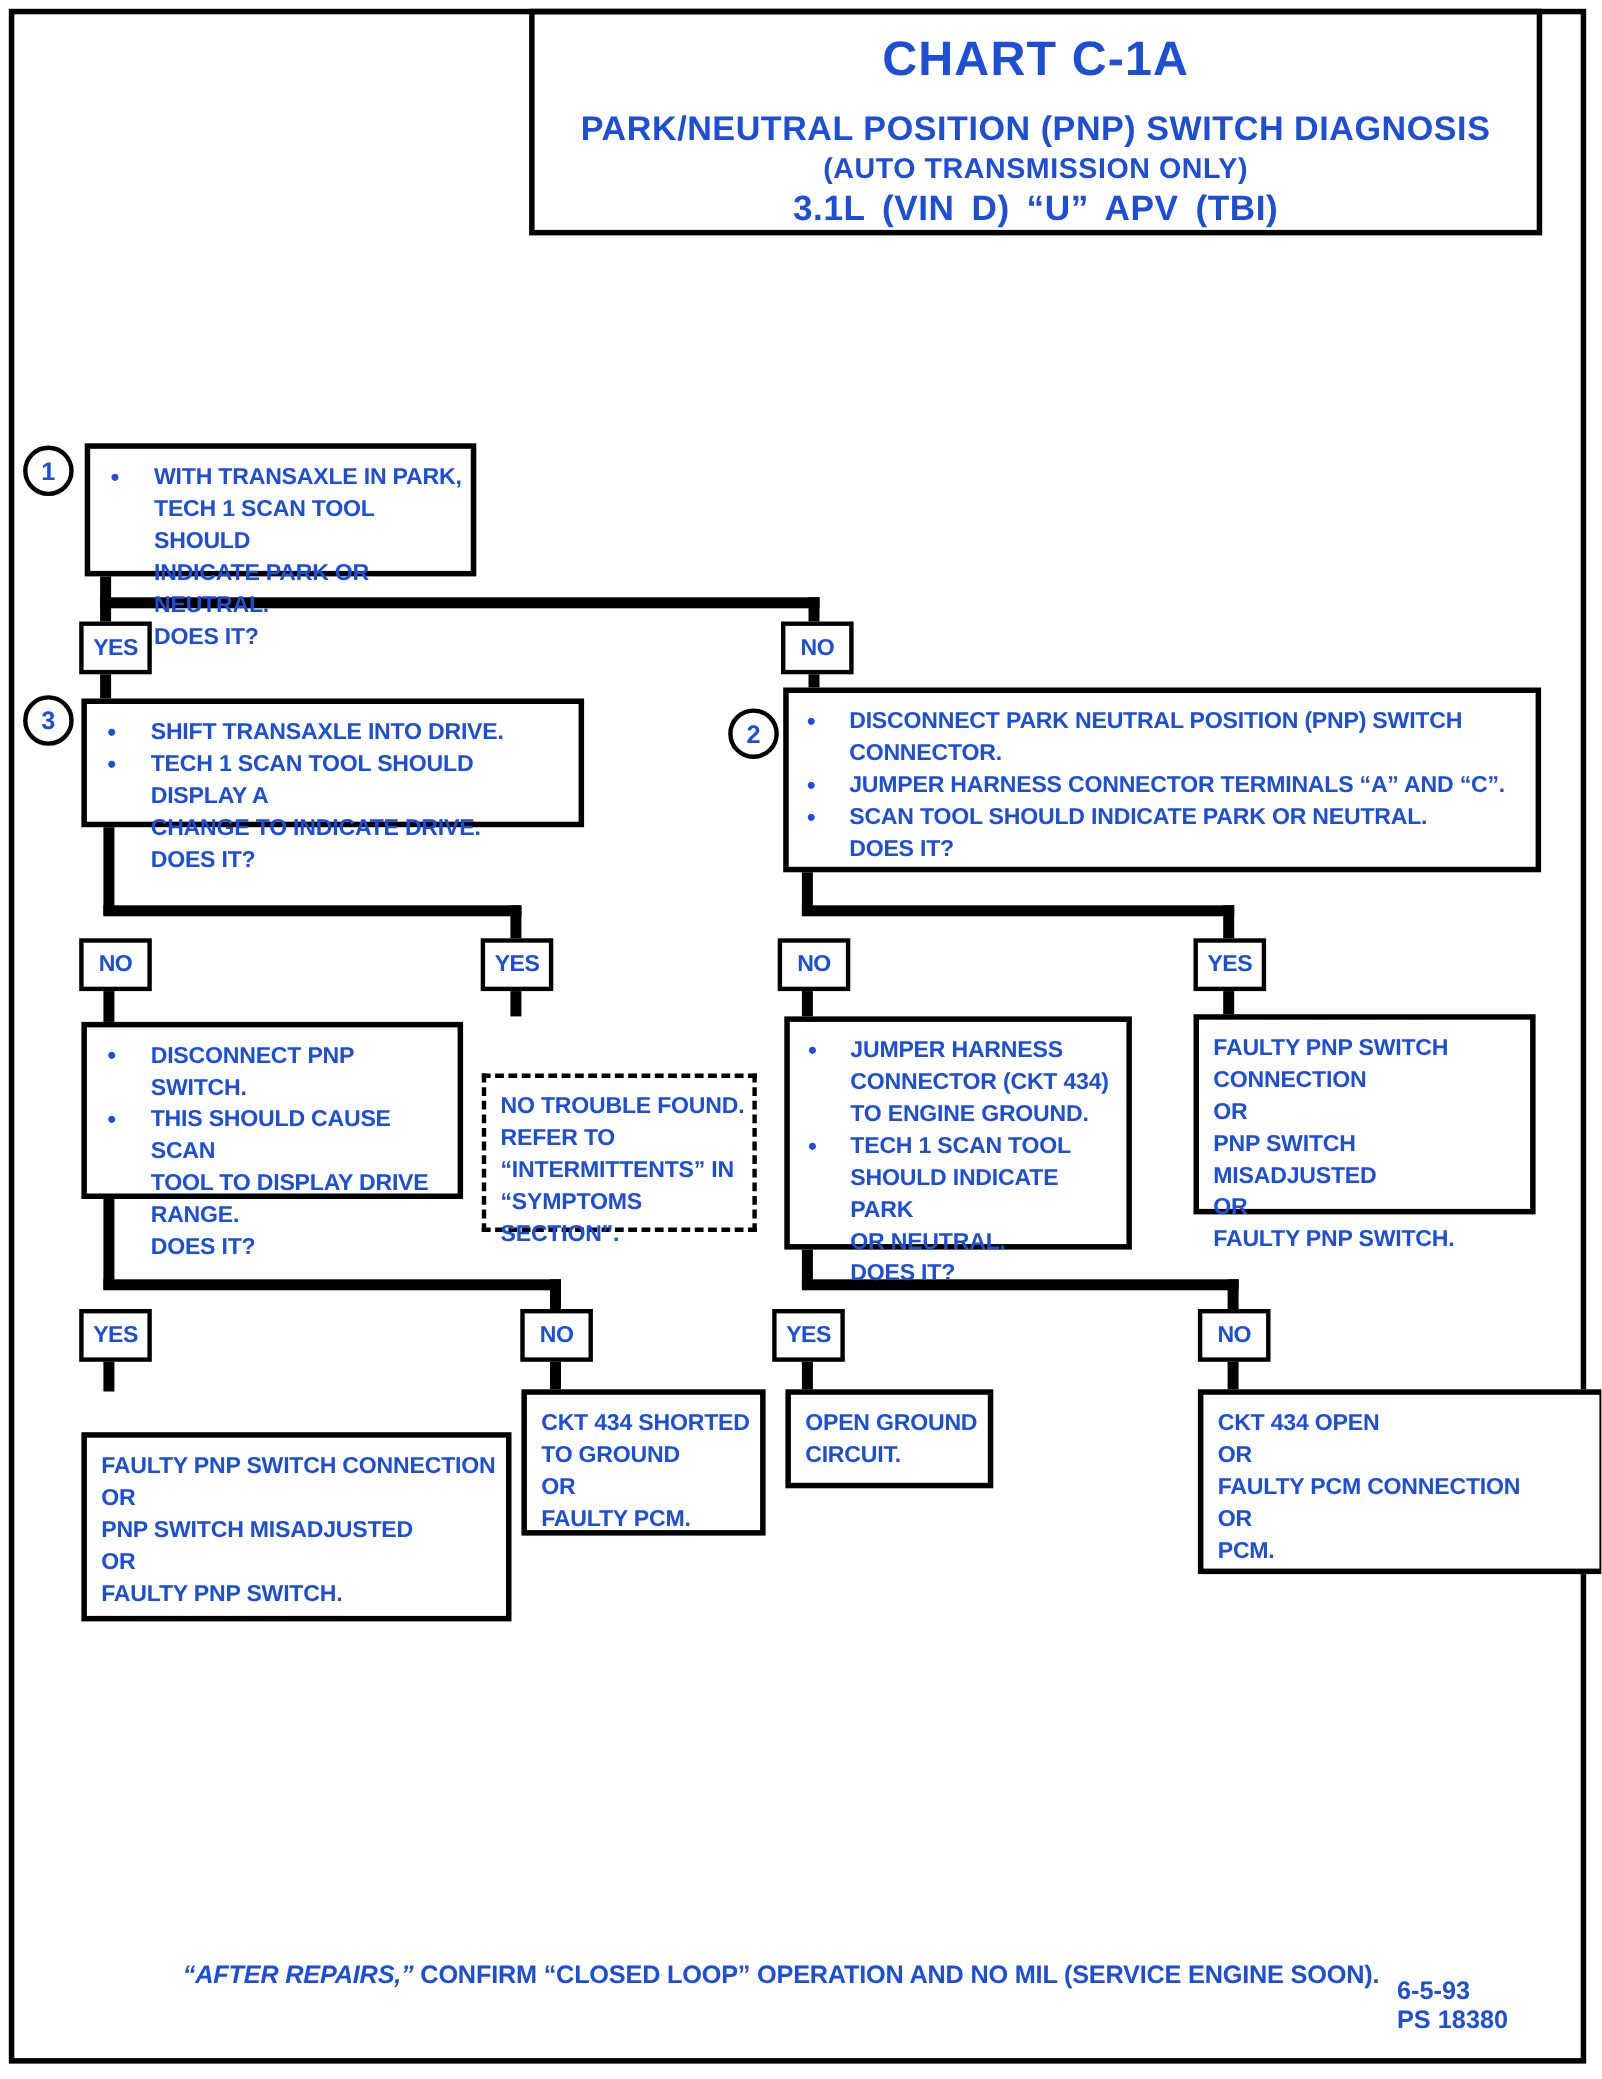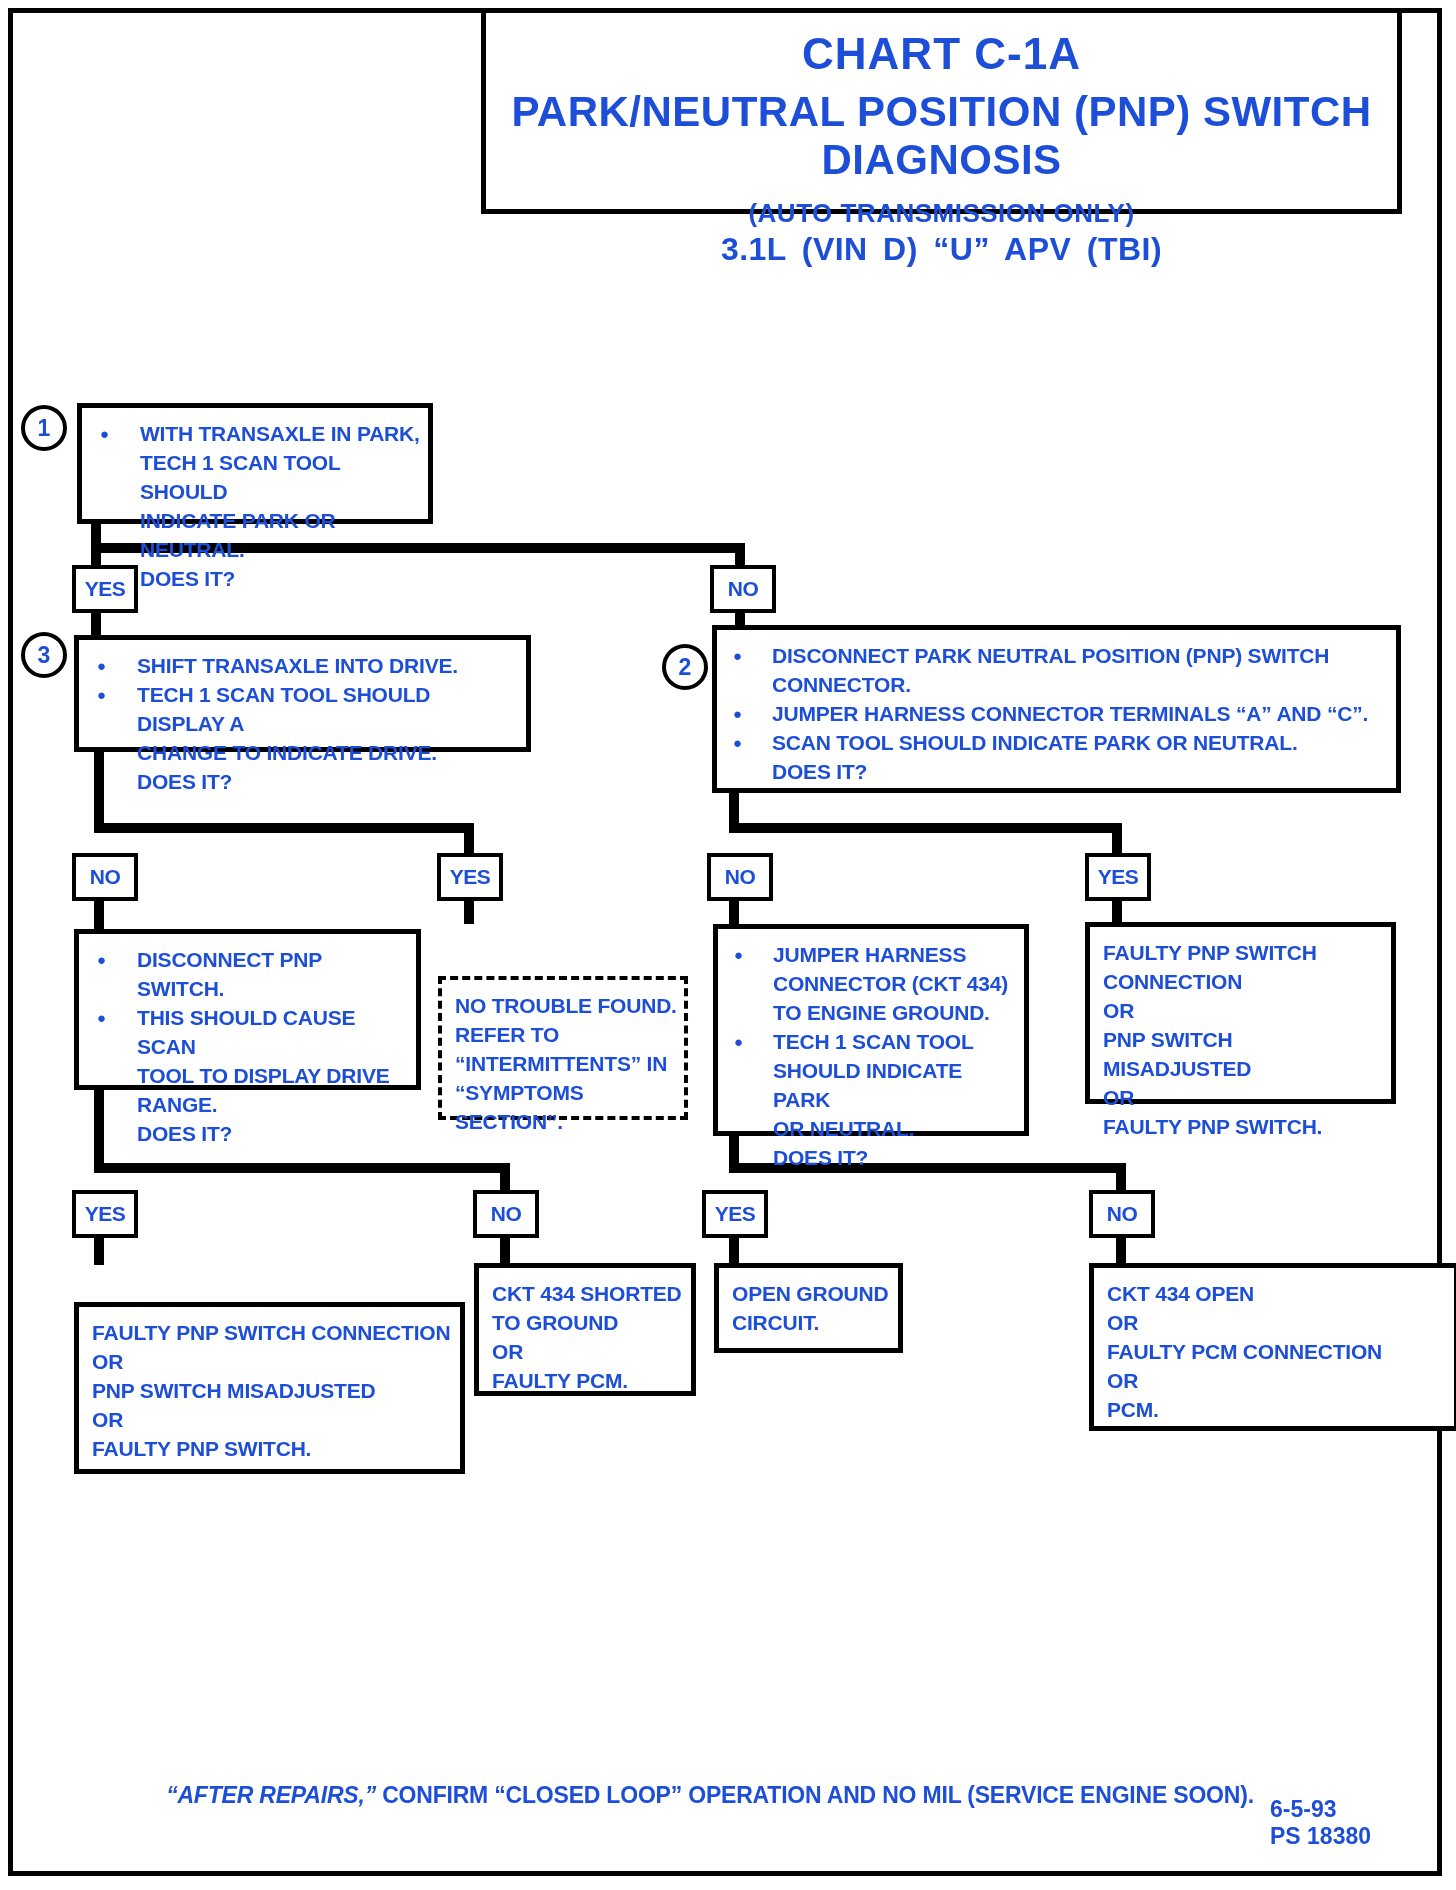--- a/index.html
+++ b/index.html
@@ -6,22 +6,22 @@
   #canvas{
     position:relative;width:1456px;height:1890px;background:#fff;
     font-family:"Liberation Sans",sans-serif;color:#1d4ed8;overflow:hidden;
     -webkit-font-smoothing:antialiased;
   }
   .abs{position:absolute;}
   
   .page-border{left:8px;top:8px;width:1434px;height:1868px;border:5px solid #000;box-sizing:border-box;}
   .title-box{left:481px;top:8px;width:921px;height:206px;border:5px solid #000;box-sizing:border-box;text-align:center;}
   .t1{margin-top:16px;font-size:44px;font-weight:bold;letter-spacing:1px;}
-  .t2{margin-top:9px;font-size:42px;font-weight:bold;letter-spacing:.5px;}
-  .t3{margin-top:14px;font-size:26px;font-weight:bold;letter-spacing:.5px;}
+  .t2{margin-top:20px;font-size:31px;font-weight:bold;letter-spacing:.5px;}
+  .t3{margin-top:3px;font-size:26px;font-weight:bold;letter-spacing:.5px;}
   .t4{margin-top:2px;font-size:32px;font-weight:bold;letter-spacing:.5px;word-spacing:6px;}
   
   .node{border:5px solid #000;box-sizing:border-box;background:#fff;
         font-size:21px;font-weight:bold;line-height:29px;letter-spacing:-.2px;padding-top:11px;}
   .node.dashed{border:4px dashed #000;}
   .ln{position:relative;padding-left:58px;padding-right:6px;}
   .ln .bullet{position:absolute;left:18px;top:0;font-size:15px;}
   .plain .ln{padding-left:13px;}
   .j .ln{padding-left:55px;}
   .j .ln .bullet{left:16px;}

